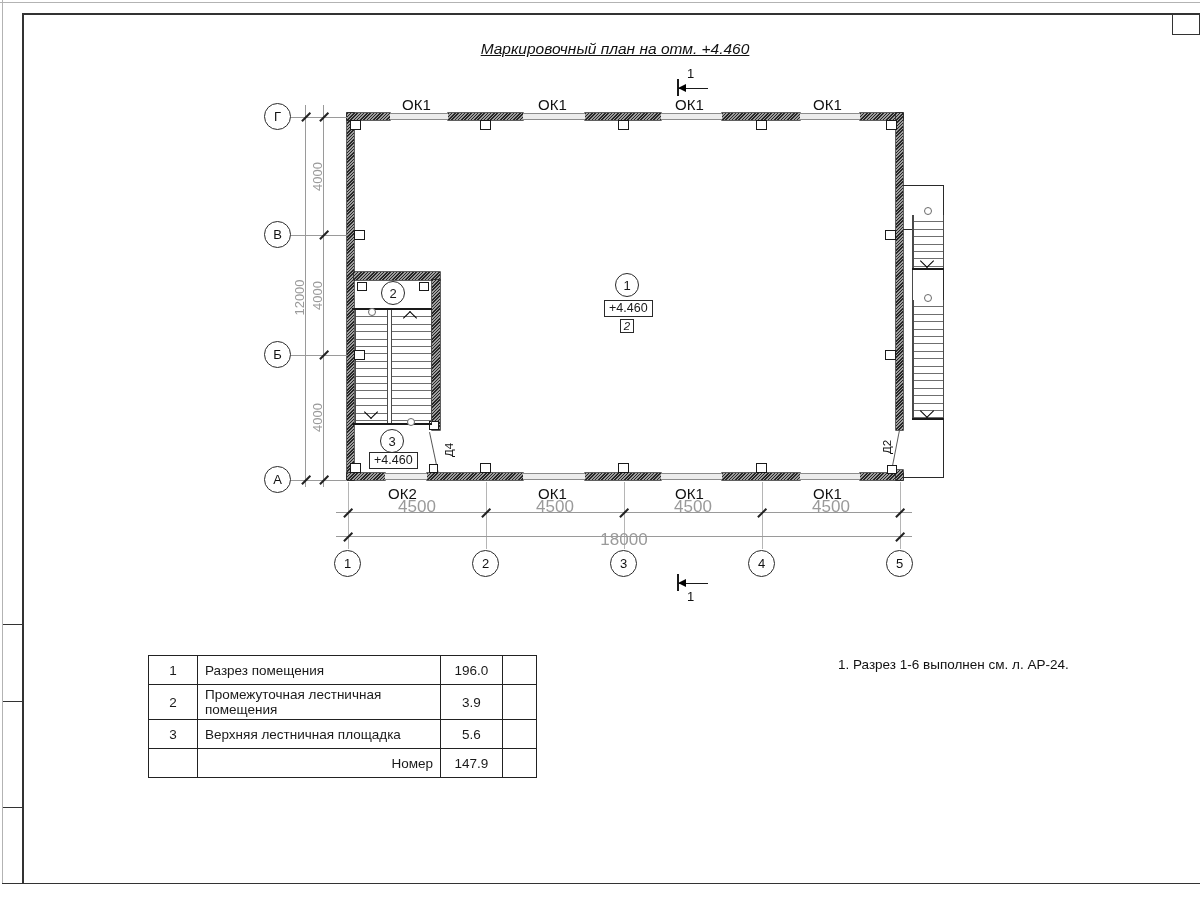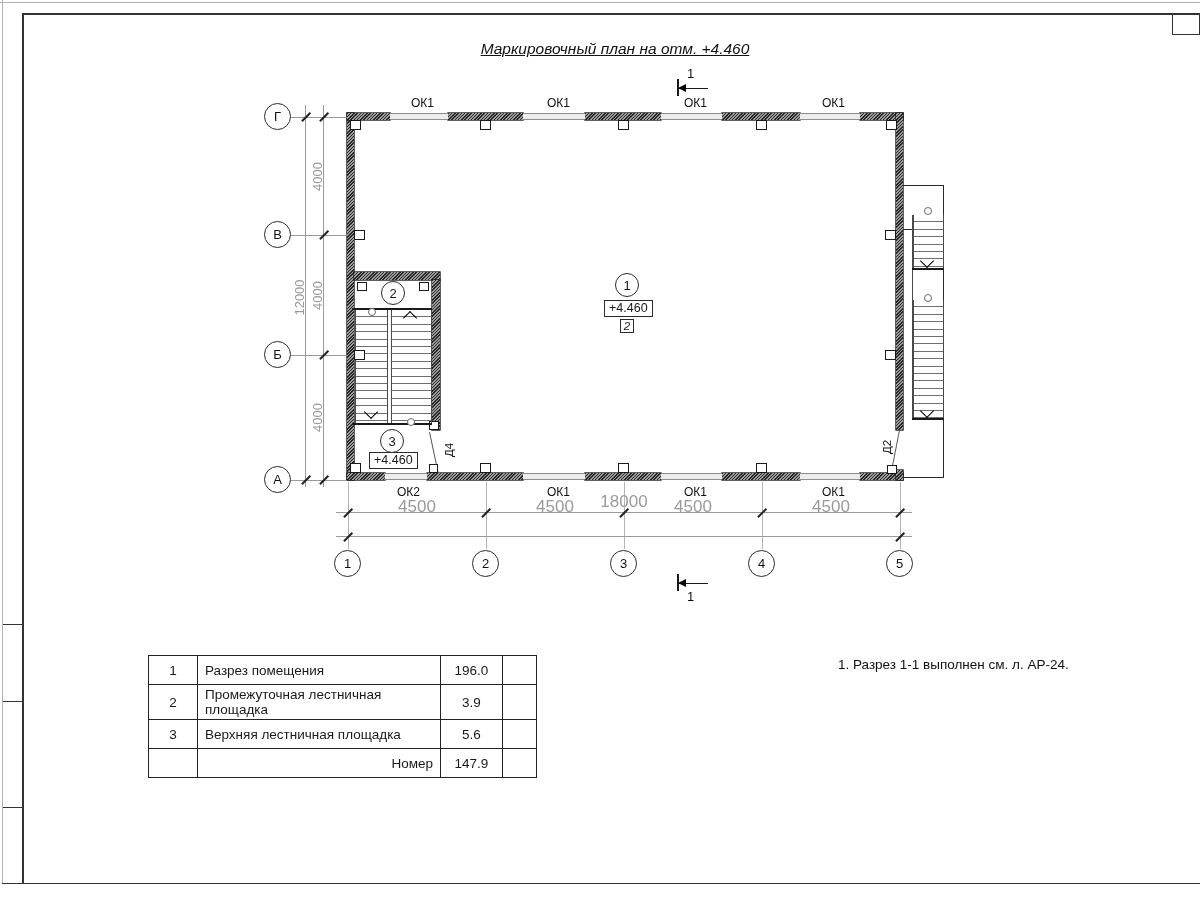--- a/index.html
+++ b/index.html
@@ -21,21 +21,21 @@
   .chev{position:absolute;width:9px;height:9px;border-left:1.7px solid #000;border-bottom:1.7px solid #000;}
   .chev.down{transform:rotate(-45deg);} .chev.up{transform:rotate(135deg);}
   .dotc{position:absolute;width:6px;height:6px;border:1px solid #6a6a6a;border-radius:50%;background:#fff;}
   .leaf{position:absolute;width:1.3px;background:#5a5a5a;transform-origin:top center;}
   
   .bubble{position:absolute;width:27px;height:27px;border:1.2px solid #2a2a2a;border-radius:50%;background:#fff;
           display:flex;align-items:center;justify-content:center;font-size:13px;color:#111;box-sizing:border-box;}
   .tick{position:absolute;width:12px;height:1.6px;background:#222;transform:rotate(-45deg);}
   .dimt{position:absolute;color:#9a9a9a;font-size:17px;text-align:center;}
   .dimtv{position:absolute;color:#9a9a9a;font-size:13px;text-align:center;transform:rotate(-90deg);}
-  .oklabel{position:absolute;width:32px;font-size:12px;color:#111;text-align:right;}
+  .oklabel{position:absolute;width:32px;font-size:15px;color:#111;text-align:left;}
   .doorlabel{position:absolute;width:24px;font-size:11.5px;color:#111;text-align:center;transform:rotate(-90deg);}
   
   .roomc{position:absolute;width:24px;height:24px;border:1.1px solid #2a2a2a;border-radius:50%;
          display:flex;align-items:center;justify-content:center;font-size:13px;background:#fff;box-sizing:border-box;}
   .elev{position:absolute;border:1px solid #2a2a2a;background:#fff;font-size:12.5px;line-height:15px;padding:0 4px;}
   .zone{position:absolute;width:14px;height:14px;border:1px solid #2a2a2a;background:#fff;font-size:11.5px;font-style:italic;
         display:flex;align-items:center;justify-content:center;box-sizing:border-box;}
   .arrowL{position:absolute;width:0;height:0;border-top:4px solid transparent;border-bottom:4px solid transparent;border-right:8px solid #000;}
   .seclab{position:absolute;font-size:13px;color:#111;}
   
@@ -61,21 +61,21 @@
   <div class="abs" style="left:22px;top:13px;width:1178px;height:1.6px;background:#333;"></div>
   <div class="abs" style="left:22px;top:13px;width:1.6px;height:872px;background:#333;"></div>
   <div class="abs" style="left:2px;top:883px;width:1198px;height:1.3px;background:#333;"></div>
   <div class="abs" style="left:2px;top:886.5px;width:1198px;height:1.3px;background:#333;"></div>
   <div class="abs" style="left:1172px;top:13px;width:28px;height:22px;border:1.4px solid #333;box-sizing:border-box;"></div>
   <div class="abs" style="left:3px;top:624px;width:20px;height:1.2px;background:#333;"></div>
   <div class="abs" style="left:3px;top:701px;width:20px;height:1.2px;background:#333;"></div>
   <div class="abs" style="left:3px;top:807px;width:20px;height:1.2px;background:#333;"></div>
 
   <div class="title" style="left:400px;top:40px;width:430px;text-align:center;font-size:15.5px;">Маркировочный план на отм. +4.460</div>
-  <div class="note" style="left:838px;top:657px;">1. Разрез 1-1 выполнен см. л. АР-24.</div>
+  <div class="note" style="left:838px;top:657px;">1. Разрез 1-6 выполнен см. л. АР-24.</div>
 
   <div class="heavy" style="left:677px;top:79px;width:1.6px;height:17px;"></div>
   <div class="heavy" style="left:679px;top:87.5px;width:29px;height:1.3px;"></div>
   <div class="arrowL" style="left:678px;top:84px;"></div>
   <div class="seclab" style="left:687px;top:66px;">1</div>
   <div class="heavy" style="left:677px;top:574px;width:1.6px;height:17px;"></div>
   <div class="heavy" style="left:679px;top:582.5px;width:29px;height:1.3px;"></div>
   <div class="arrowL" style="left:678px;top:579px;"></div>
   <div class="seclab" style="left:687px;top:589px;">1</div>
 
@@ -205,21 +205,21 @@
   <div class="tick" style="left:480px;top:511.5px;"></div>
   <div class="tick" style="left:618px;top:511.5px;"></div>
   <div class="tick" style="left:756px;top:511.5px;"></div>
   <div class="tick" style="left:894px;top:511.5px;"></div>
   <div class="tick" style="left:342px;top:535.5px;"></div>
   <div class="tick" style="left:894px;top:535.5px;"></div>
   <div class="dimt" style="left:397px;top:497px;width:40px;">4500</div>
   <div class="dimt" style="left:535px;top:497px;width:40px;">4500</div>
   <div class="dimt" style="left:673px;top:497px;width:40px;">4500</div>
   <div class="dimt" style="left:811px;top:497px;width:40px;">4500</div>
-  <div class="dimt" style="left:599px;top:492px;width:50px;">18000</div>
+  <div class="dimt" style="left:599px;top:530px;width:50px;">18000</div>
   <div class="bubble" style="left:334px;top:550px;">1</div>
   <div class="bubble" style="left:472px;top:550px;">2</div>
   <div class="bubble" style="left:610px;top:550px;">3</div>
   <div class="bubble" style="left:748px;top:550px;">4</div>
   <div class="bubble" style="left:886px;top:550px;">5</div>
 
   <table id="expl">
     <colgroup>
         <col class="w-num">
         <col class="w-name">
@@ -228,21 +228,21 @@
       </colgroup>
     <tbody>
     <tr class="data">
       <td class="c">1</td>
       <td class="l">Разрез помещения</td>
       <td class="c">196.0</td>
       <td></td>
     </tr>
     <tr class="data">
       <td class="c">2</td>
-      <td class="l">Промежуточная лестничная площадка</td>
+      <td class="l">Промежуточная лестничная помещения</td>
       <td class="c">3.9</td>
       <td></td>
     </tr>
     <tr class="data">
       <td class="c">3</td>
       <td class="l">Верхняя лестничная площадка</td>
       <td class="c">5.6</td>
       <td></td>
     </tr>
     <tr class="data">

